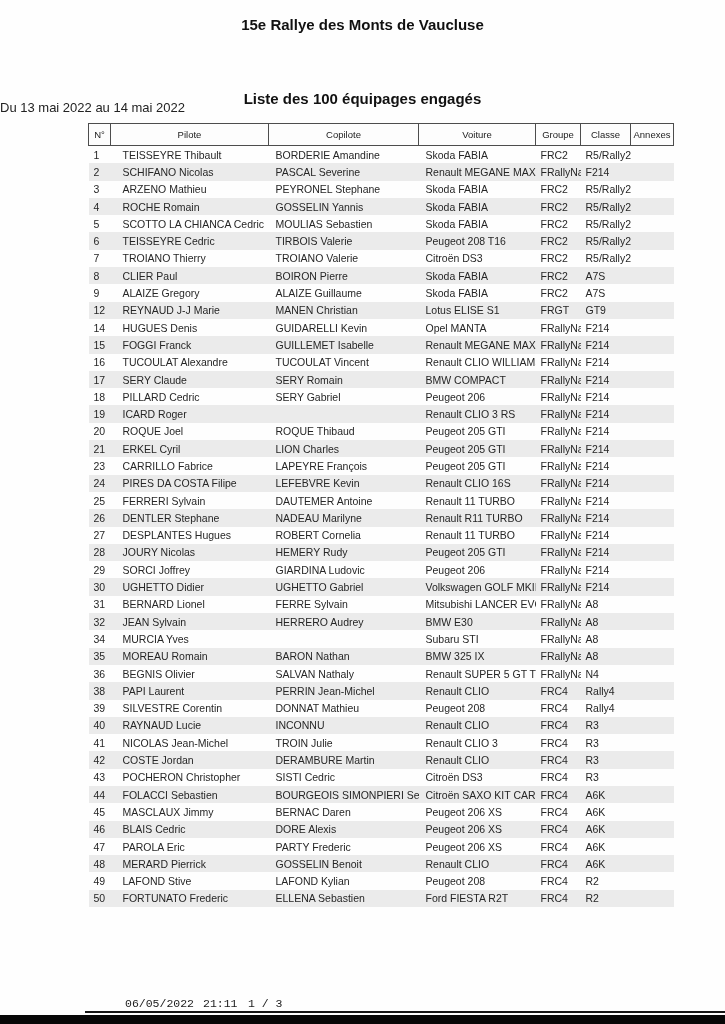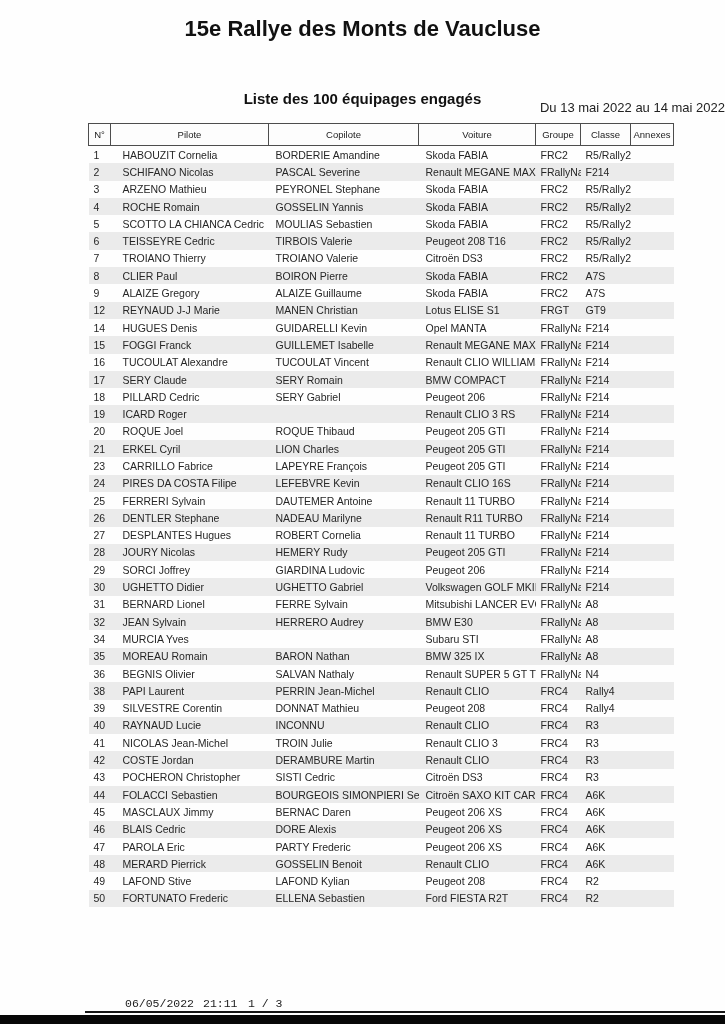--- a/index.html
+++ b/index.html
@@ -1,23 +1,23 @@
 <!DOCTYPE html>
 <html><head>
 <meta charset="utf-8">
 <style>
   html,body{margin:0;padding:0;}
   body{width:725px;height:1024px;background:#ffffff;font-family:"Liberation Sans",sans-serif;color:#222;}
   .page{position:relative;width:725px;height:1024px;background:#fefefe;overflow:hidden;}
 
   .title{position:absolute;top:16px;left:0;width:725px;text-align:center;
-         font-size:22px;font-weight:bold;color:#111;}
+         font-size:15px;font-weight:bold;color:#111;}
   .subtitle{position:absolute;top:90px;left:0;width:725px;text-align:center;
          font-size:15px;font-weight:bold;color:#111;}
-  .daterange{position:absolute;top:100px;left:0;width:725px;text-align:right;
+  .daterange{position:absolute;top:100px;left:0;width:725px;text-align:left;
          font-size:13px;color:#222;}
 
   .tablewrap{position:absolute;top:123px;left:88px;width:585px;}
   table{border-collapse:collapse;table-layout:fixed;width:585px;}
   col.c-n{width:22px;} col.c-pilote{width:158px;} col.c-copilote{width:150px;}
   col.c-voiture{width:117px;} col.c-groupe{width:45px;} col.c-classe{width:50px;}
   col.c-annexes{width:43px;}
 
   thead th{border:1px solid #4d4d4d;height:19px;font-size:9.5px;font-weight:normal;
            text-align:center;vertical-align:middle;color:#222;background:#fdfdfd;
@@ -68,21 +68,21 @@
           <th>Copilote</th>
           <th>Voiture</th>
           <th>Groupe</th>
           <th>Classe</th>
           <th>Annexes</th>
         </tr>
       </thead>
       <tbody>
           <tr>
       <td>1</td>
-      <td>HABOUZIT Cornelia</td>
+      <td>TEISSEYRE Thibault</td>
       <td>BORDERIE Amandine</td>
       <td>Skoda FABIA</td>
       <td>FRC2</td>
       <td>R5/Rally2</td>
       <td></td>
     </tr>
           <tr>
       <td>2</td>
       <td>SCHIFANO Nicolas</td>
       <td>PASCAL Severine</td>

